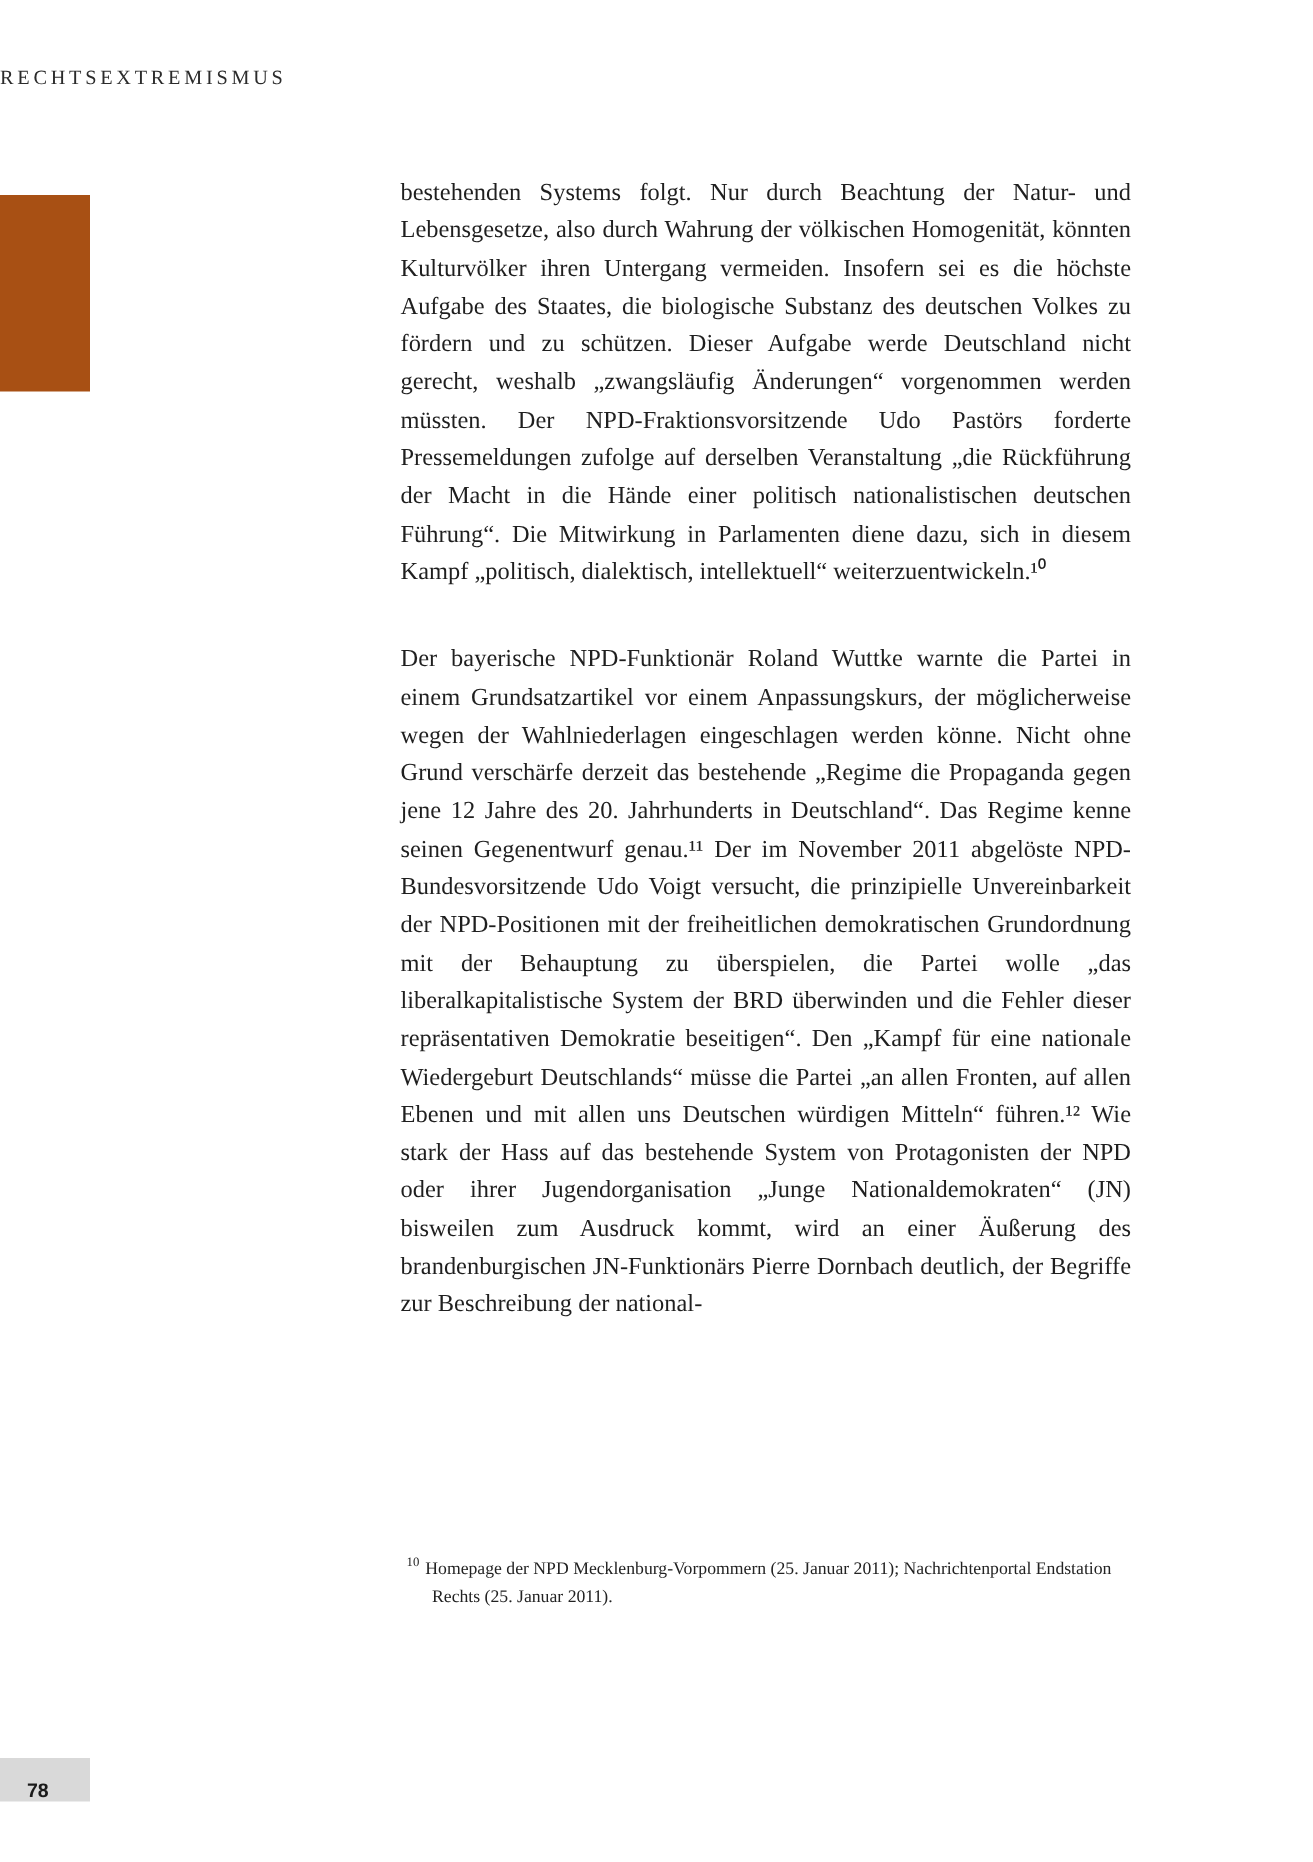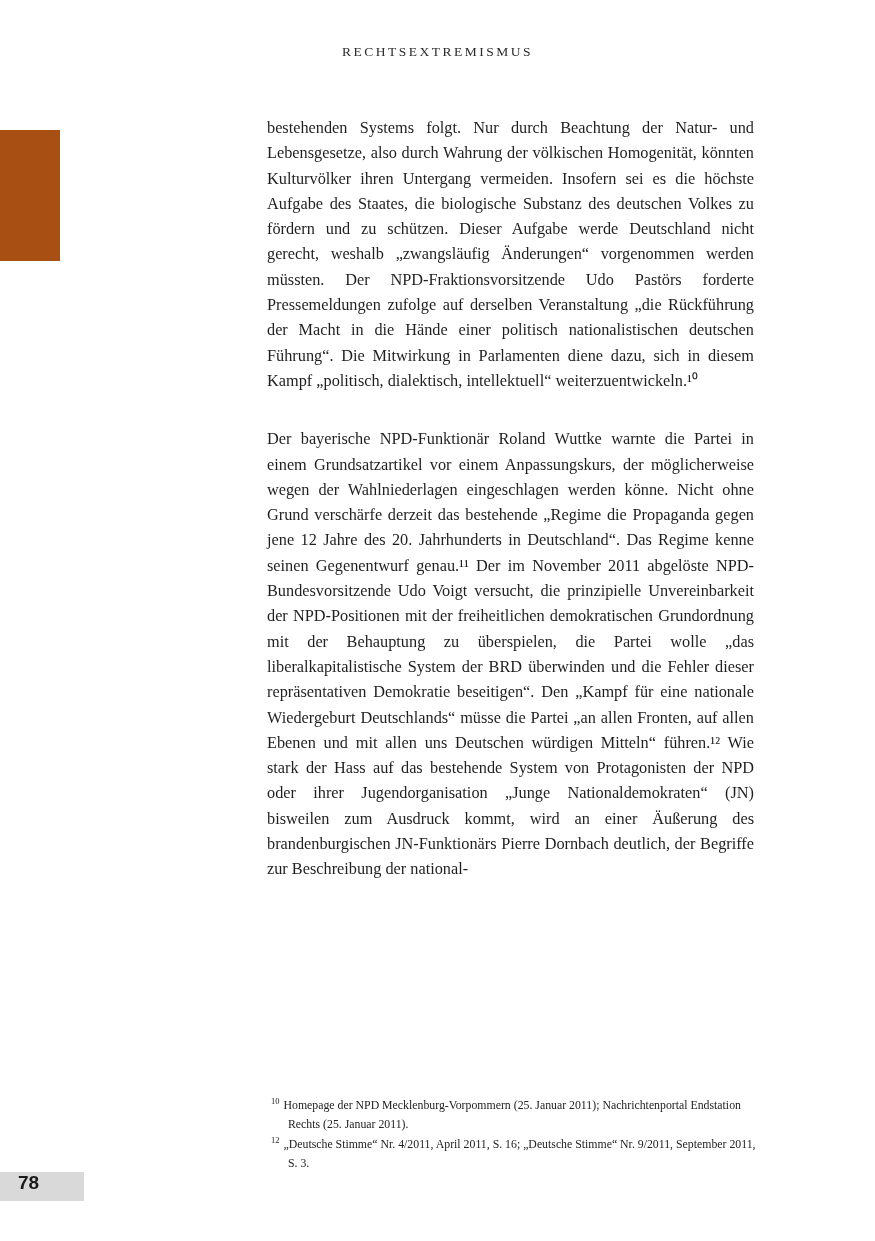--- a/index.html
+++ b/index.html
@@ -14,21 +14,21 @@
     color: #1f1f1f;
     font-family: "Liberation Serif", serif;
   }
 
   
   .running-head {
     position: absolute;
     top: 44px;
     left: 0;
     width: 875px;
-    text-align: center;
+    text-align: left;
     font-size: 13.5px;
     letter-spacing: 2.5px;
     color: #2b2b2b;
   }
 
   
   .chapter-tab {
     position: absolute;
     left: 0;
     top: 130px;
@@ -47,21 +47,21 @@
     text-align: justify;
     hyphens: auto;
     -webkit-hyphens: auto;
   }
   .textblock p + p { margin-top: 33px; }
 
   
   .footnotes {
     position: absolute;
     left: 271px;
-    top: 1096px;
+    top: 1036px;
     width: 490px;
     font-size: 11.8px;
     line-height: 19.4px;
     color: #222222;
   }
   .footnote {
     padding-left: 17px;
     text-indent: -17px;
     text-align: left;
   }
@@ -70,47 +70,44 @@
     vertical-align: super;
     line-height: 0;
     margin-right: 4px;
   }
 
   
   .pagenum-box {
     position: absolute;
     left: 0;
     top: 1172px;
-    width: 84px;
+    width: 60px;
     height: 29px;
     display: flex;
-    align-items: flex-start;
+    align-items: flex-end;
     padding-left: 18px;
     font-family: "Liberation Sans", sans-serif;
     font-weight: bold;
-    font-size: 19px;
+    font-size: 13px;
     color: #1a1a1a;
   }
 </style>
 </head>
 <body>
 
 <div class="running-head">RECHTSEXTREMISMUS</div>
 
 <div class="chapter-tab" style="background-color: rgb(168, 80, 20);"></div>
 
 <div class="textblock">
   <p>bestehenden Systems folgt. Nur durch Beachtung der Natur- und Lebensgesetze, also durch Wahrung der völkischen Homogenität, könnten Kulturvölker ihren Untergang vermeiden. Insofern sei es die höchste Aufgabe des Staates, die biologische Substanz des deutschen Volkes zu fördern und zu schützen. Dieser Aufgabe werde Deutschland nicht gerecht, weshalb „zwangsläufig Änderungen“ vorgenommen werden müssten. Der NPD-Fraktionsvorsitzende Udo Pastörs forderte Pressemeldungen zufolge auf derselben Veranstaltung „die Rückführung der Macht in die Hände einer politisch nationalistischen deutschen Führung“. Die Mitwirkung in Parlamenten diene dazu, sich in diesem Kampf „politisch, dialektisch, intellektuell“ weiterzuentwickeln.¹⁰</p>
   <p>Der bayerische NPD-Funktionär Roland Wuttke warnte die Partei in einem Grundsatzartikel vor einem Anpassungskurs, der möglicherweise wegen der Wahlniederlagen eingeschlagen werden könne. Nicht ohne Grund verschärfe derzeit das bestehende „Regime die Propaganda gegen jene 12 Jahre des 20. Jahrhunderts in Deutschland“. Das Regime kenne seinen Gegenentwurf genau.¹¹ Der im November 2011 abgelöste NPD-Bundesvorsitzende Udo Voigt versucht, die prinzipielle Unvereinbarkeit der NPD-Positionen mit der freiheitlichen demokratischen Grundordnung mit der Behauptung zu überspielen, die Partei wolle „das liberalkapitalistische System der BRD überwinden und die Fehler dieser repräsentativen Demokratie beseitigen“. Den „Kampf für eine nationale Wiedergeburt Deutschlands“ müsse die Partei „an allen Fronten, auf allen Ebenen und mit allen uns Deutschen würdigen Mitteln“ führen.¹² Wie stark der Hass auf das bestehende System von Protagonisten der NPD oder ihrer Jugendorganisation „Junge Nationaldemokraten“ (JN) bisweilen zum Ausdruck kommt, wird an einer Äußerung des brandenburgischen JN-Funktionärs Pierre Dornbach deutlich, der Begriffe zur Beschreibung der national-</p>
 </div>
 
 <div class="footnotes">
   <div class="footnote">
     <span class="fn-num">10</span><span>Homepage der NPD Mecklenburg-Vorpommern (25. Januar 2011); Nachrichtenportal Endstation Rechts (25. Januar 2011).</span>
   </div>
-  <div class="footnote">
-    <span class="fn-num">12</span><span>„Deutsche Stimme“ Nr. 4/2011, April 2011, S. 16; „Deutsche Stimme“ Nr. 9/2011, September 2011, S. 3.</span>
-  </div>
 </div>
 
 <div class="pagenum-box" style="background-color: rgb(217, 217, 217);">
   <span>78</span>
 </div>
 
 </body></html>

